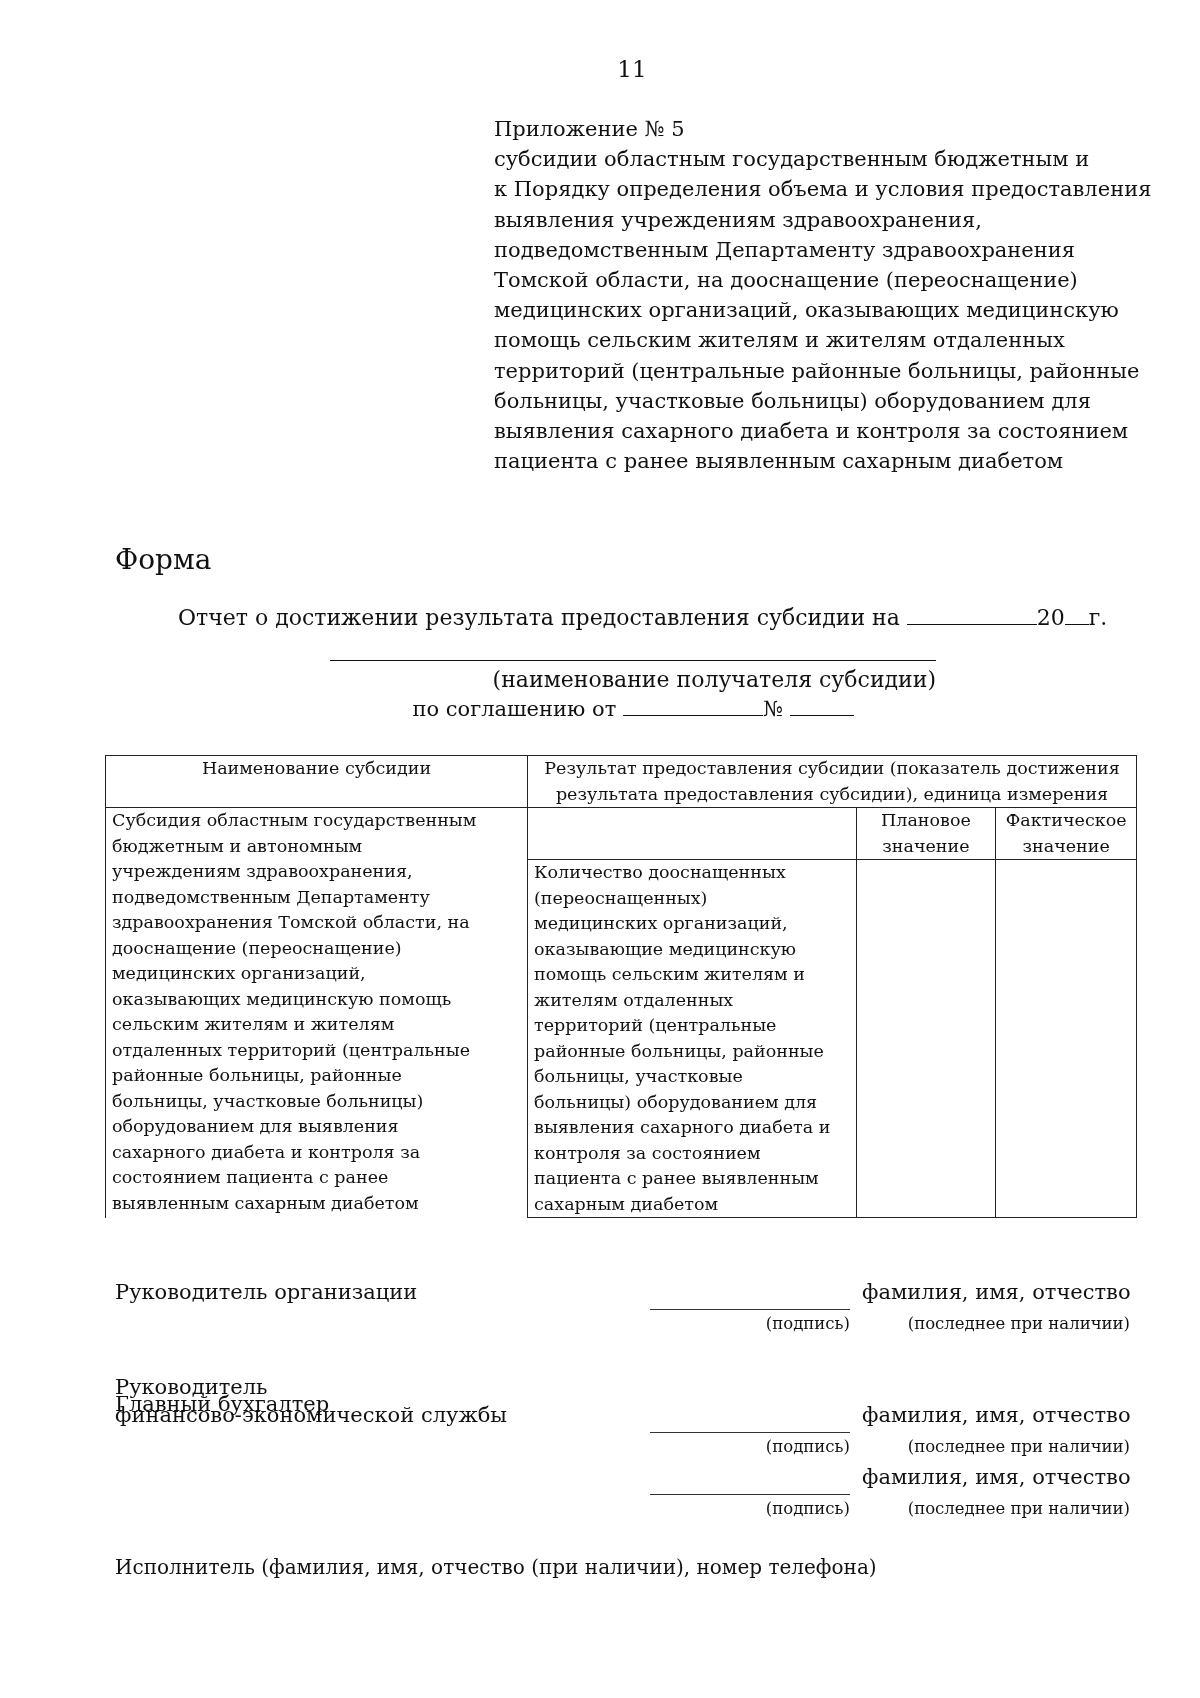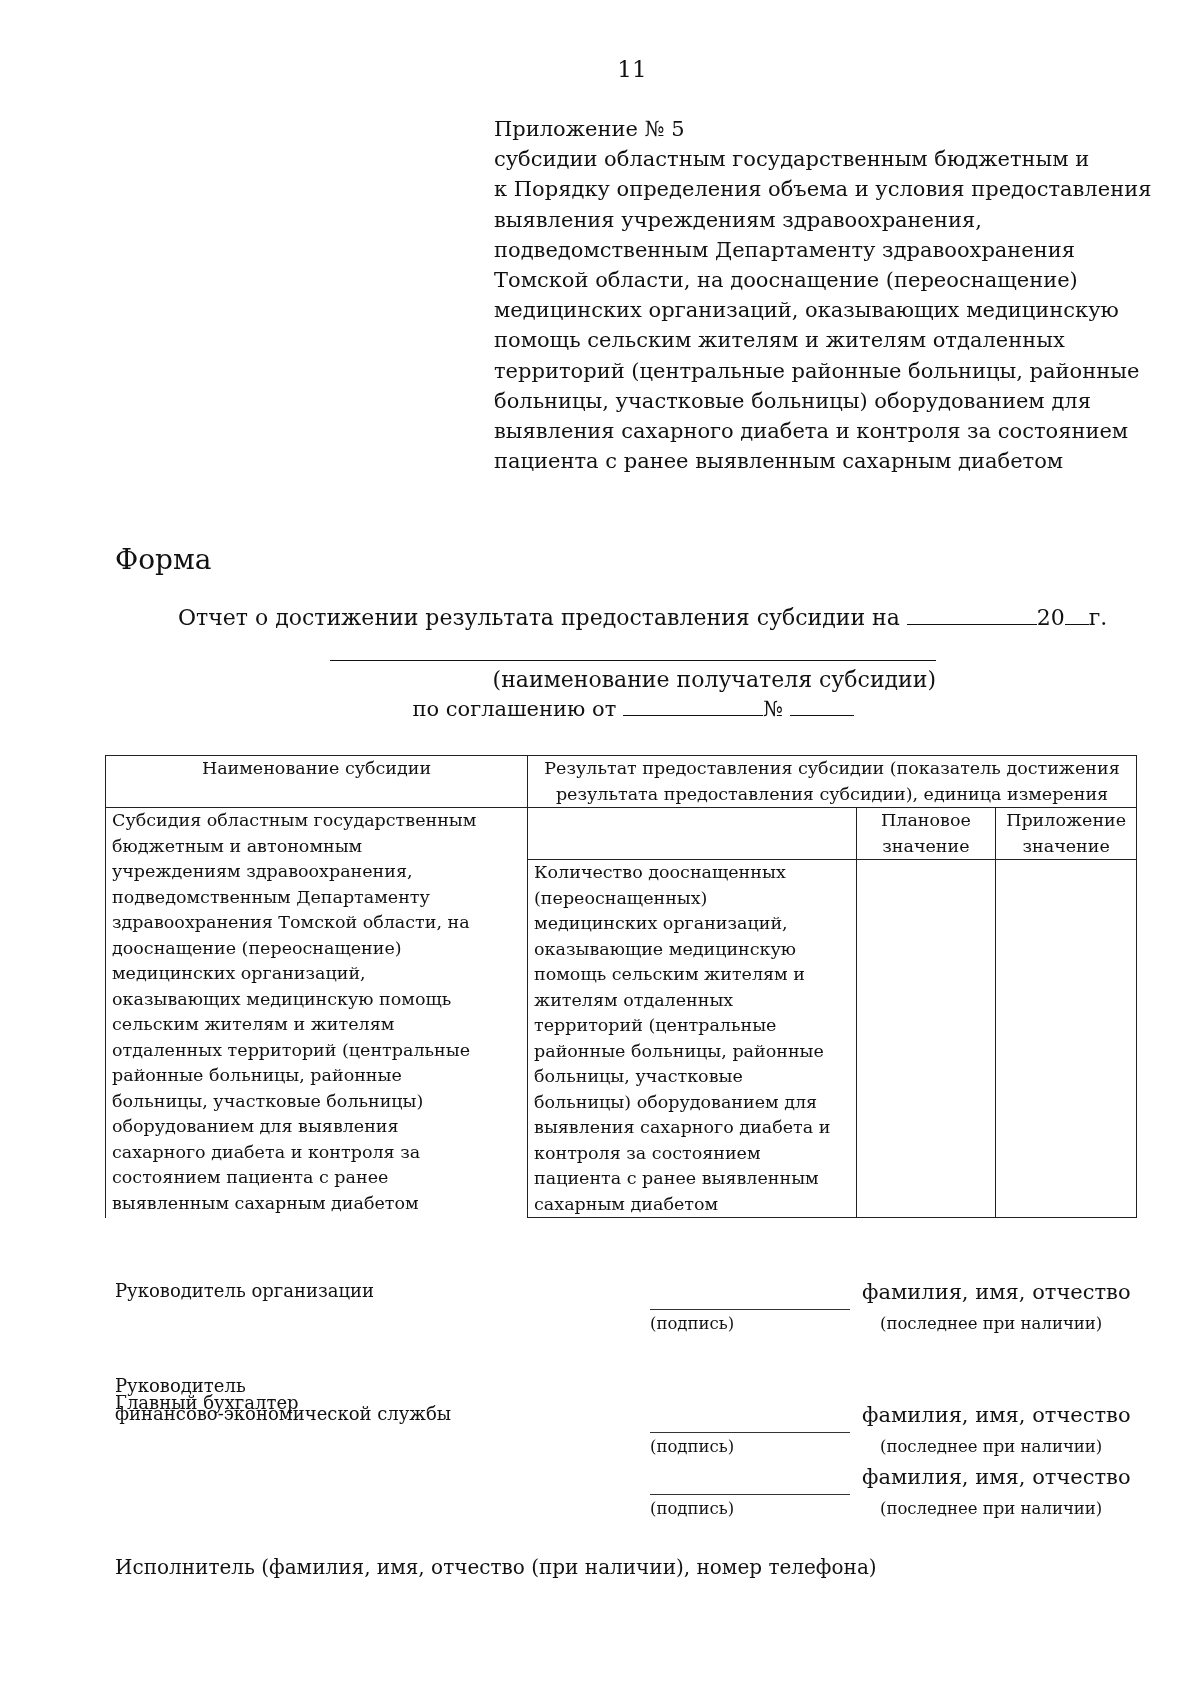--- a/index.html
+++ b/index.html
@@ -28,23 +28,23 @@
   .c1 { width: 402px; }
   .c2 { width: 313px; }
   .c3 { width: 133px; }
   .c4 { width: 134px; }
   .center { text-align: center; }
   .row-head td { height: 50px; margin-top: 36px; }
   .row-sub td { height: 50px; }
   .cell-lines div { white-space: nowrap; }
   .noborder-bottom { border-bottom: none !important; }
 
-  .sig-label { font-size: 18px; }
+  .sig-label { font-size: 21px; }
   .sig-line { border-top: 1.5px solid #333; width: 200px; }
-  .sig-caption { font-size: 16.5px; text-align: left; }
+  .sig-caption { font-size: 16.5px; text-align: right; }
   .fio { font-size: 21px; }
   .executor { left: 115px; top: 1555px; font-size: 20px; }
 </style>
 </head>
 <body>
 
 <div class="abs page-number">11</div>
 
 <div class="abs appendix">
   <div>Приложение № 5</div>
@@ -110,21 +110,21 @@
       <div>сахарного диабета и контроля за</div>
       <div>состоянием пациента с ранее</div>
       <div>выявленным сахарным диабетом</div>
     </td>
     <td></td>
     <td class="center cell-lines">
       <div>Плановое</div>
       <div>значение</div>
     </td>
     <td class="center cell-lines">
-      <div>Приложение</div>
+      <div>Фактическое</div>
       <div>значение</div>
     </td>
   </tr>
   <tr>
     <td class="cell-lines">
       <div>Количество дооснащенных</div>
       <div>(переоснащенных)</div>
       <div>медицинских организаций,</div>
       <div>оказывающие медицинскую</div>
       <div>помощь сельским жителям и</div>

